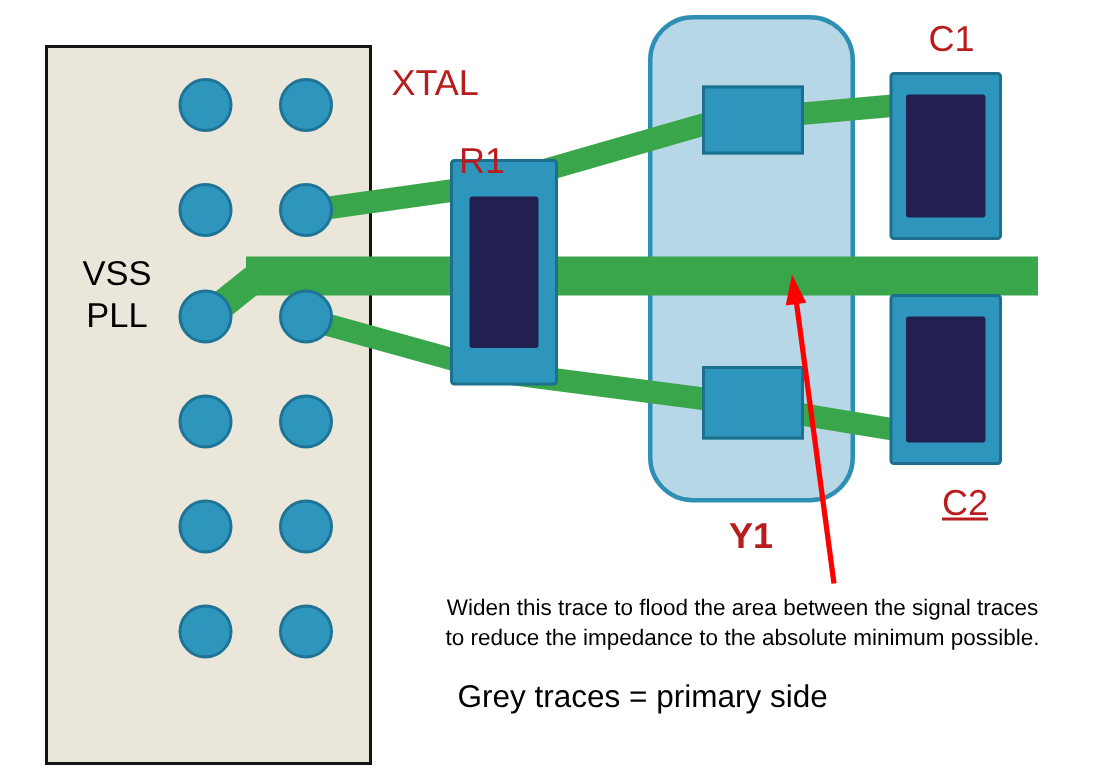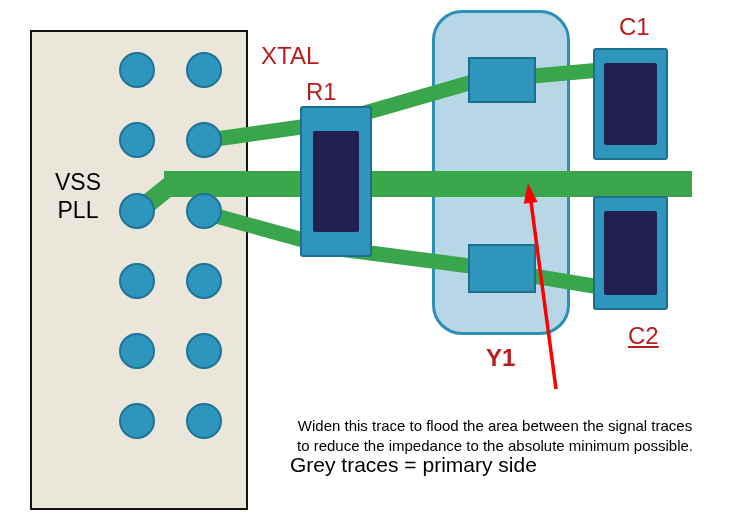--- a/index.html
+++ b/index.html
@@ -65,25 +65,24 @@
     text-align: center;
     font-size: 23px;
     line-height: 28px;
   }
 
   .note {
     left: 272px; top: 396px; width: 446px;
     text-align: center;
     font-size: 15px;
     line-height: 20px;
-    margin-top: 20px;
   }
 
   .caption {
-    left: 290px; top: 453px;
+    left: 305px; top: 453px;
     font-size: 21px;
     white-space: nowrap;
   }
 </style>
 </head>
 <body>
 
 <div class="canvas">
 
   <div class="abs chip"></div>
@@ -119,21 +118,21 @@
 
   <div class="abs comp" style="left:593px; top:48px; width:75px; height:112px;">
     <div class="comp-inner" style="left:9px; right:9px; top:13px; bottom:13px;"></div>
   </div>
 
   <div class="abs comp" style="left:593px; top:196px; width:75px; height:114px;">
     <div class="comp-inner" style="left:9px; right:9px; top:13px; bottom:13px;"></div>
   </div>
 
   <div class="abs lbl" style="left:261px; top:42px;">XTAL</div>
-  <div class="abs lbl" style="left:306px; top:78px;">R1</div>
+  <div class="abs lbl" style="left:306px; top:94px;">R1</div>
   <div class="abs lbl" style="left:619px; top:13px;">C1</div>
   <div class="abs lbl" style="left:486px; top:344px;font-weight:bold;">Y1</div>
   <div class="abs lbl" style="left:628px; top:322px;text-decoration:underline;">C2</div>
 
   <div class="abs vss-label">
     <div>VSS</div>
     <div>PLL</div>
   </div>
 
   <svg class="abs svg-layer" width="739" height="516" viewBox="0 0 739 516">

